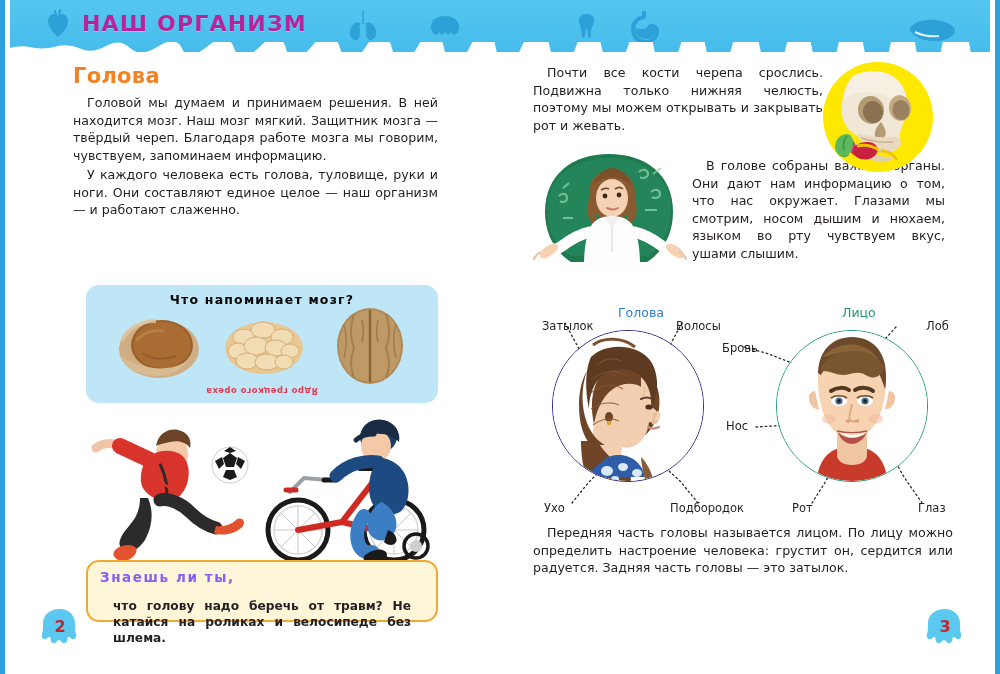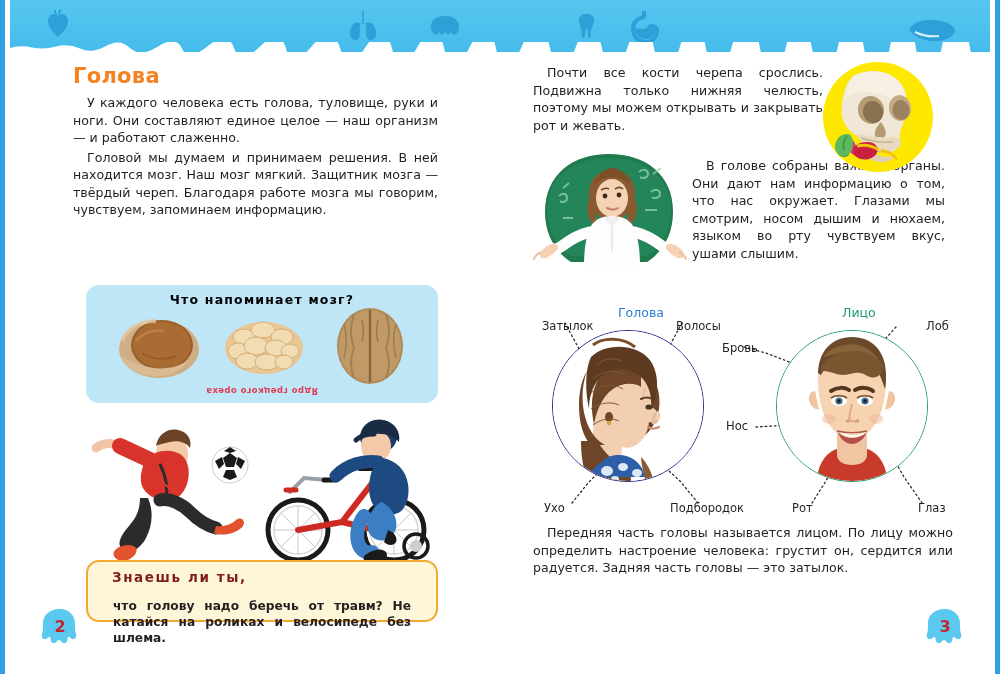--- a/index.html
+++ b/index.html
@@ -81,22 +81,22 @@
   
   .sports{position:absolute;left:76px;top:358px;width:352px;height:160px;}
   
   .knowbox{
     position:absolute;left:76px;top:508px;width:352px;height:62px;
     background:#fdf6d8;border:2.5px solid #f2a930;border-radius:13px;
     box-sizing:border-box;padding:7px 12px 0 12px;
   }
   .know-head{
     font-family:"DejaVu Sans", sans-serif;
-    font-weight:bold;font-size:13.5px;color:#7f1d1d;letter-spacing:1.6px;
-    margin:0 0 1px 12px;
+    font-weight:bold;font-size:13.5px;color:#8b5cf6;letter-spacing:1.6px;
+    margin:0 0 1px 0;
   }
   .know-text{
     font-family:"DejaVu Sans", sans-serif;
     font-weight:bold;font-size:12.2px;line-height:16px;color:#231f20;
     margin:13px;text-align:justify;
   }
   
   .pagenum{
     position:absolute;bottom:28px;width:40px;height:38px;
   }
@@ -135,20 +135,21 @@
 
 <div class="spread">
 
   <div class="banner">
 
     <svg class="organ-icon" style="left:36px;top:8px;" width="24" height="30" viewBox="0 0 24 30">
       <path d="M12 29c-5-5-10-9-10-16 0-4 3-7 6-7 2 0 3.5 1 4 2.5C12.5 7 14 6 16 6c3 0 6 3 6 7 0 7-5 11-10 16z" fill="#2b9ed6"></path>
       <path d="M9 3c0 2 1 3 1 4M14 2c0 2-1 3-1 4" stroke="#2b9ed6" stroke-width="2" fill="none" stroke-linecap="round"></path>
     </svg>
 
+    <div class="banner-title">НАШ ОРГАНИЗМ</div>
 
     <svg class="organ-icon" style="left:337px;top:9px;" width="32" height="32" viewBox="0 0 32 32">
       <path d="M16 2v13M13 15c-4-2-8 1-9 6-1 4 0 8 3 9 3 1 5-1 5-4V15zM19 15c4-2 8 1 9 6 1 4 0 8-3 9-3 1-5-1-5-4V15z" fill="#2b9ed6" stroke="#2b9ed6" stroke-width="1.6" stroke-linejoin="round"></path>
     </svg>
 
     <svg class="organ-icon" style="left:415px;top:13px;" width="40" height="26" viewBox="0 0 40 26">
       <path d="M6 14c0-7 5-11 14-11s14 4 14 11c0 5-3 8-6 8l-2-3-3 3-3-3-3 3-3-3-2 3c-3 0-6-3-6-8z" fill="#2b9ed6"></path>
     </svg>
 
     <svg class="organ-icon" style="left:568px;top:13px;" width="17" height="26" viewBox="0 0 17 26">
@@ -167,22 +168,22 @@
 
     <svg class="banner-ragged" viewBox="0 0 1000 10" preserveAspectRatio="none">
       <path d="M0,10 L0,6 Q10,3 22,5.5 T46,4.5 T70,6.5 T96,4 T120,6 T148,4.5 T172,6.5 T198,4 T224,6 T250,4.5 T276,6.5 T302,4 T330,6 T356,4.5 T382,6.5 T408,4 T434,6 T460,4.5 T486,6.5 T512,4 T540,6 T566,4.5 T592,6.5 T618,4 T644,6 T670,4.5 T696,6.5 T722,4 T750,6 T776,4.5 T802,6.5 T828,4 T854,6 T880,4.5 T906,6.5 T932,4 T960,6 T986,4.5 L1000,6 L1000,10 Z" fill="#ffffff"></path>
     </svg>
   </div>
 
   <div class="page page-left">
 
     <div class="col col-left">
       <h2 class="section-title">Голова</h2>
+      <p class="body">Головой мы думаем и принимаем решения. В ней находится мозг. Наш мозг мягкий. Защитник мозга — твёрдый череп. Благодаря работе мозга мы говорим, чувствуем, запоминаем информацию.</p>
       <p class="body">У каждого человека есть голова, туловище, руки и ноги. Они составляют единое целое — наш организм — и работают слаженно.</p>
-      <p class="body">Головой мы думаем и принимаем решения. В ней находится мозг. Наш мозг мягкий. Защитник мозга — твёрдый череп. Благодаря работе мозга мы говорим, чувствуем, запоминаем информацию.</p>
     </div>
 
     <div class="quizbox">
       <div class="quiz-q">Что напоминает мозг?</div>
 
       <svg class="nut" style="left:30px;top:26px;" width="86" height="70" viewBox="0 0 86 70">
         <ellipse cx="43" cy="38" rx="40" ry="29" fill="#cfae84"></ellipse>
         <ellipse cx="46" cy="34" rx="31" ry="25" fill="#9b5f2c"></ellipse>
         <ellipse cx="46" cy="34" rx="29" ry="23" fill="#a96c33"></ellipse>
         <path d="M20 30c6-8 18-12 28-10" stroke="#c28a4e" stroke-width="2.5" fill="none" opacity=".7"></path>

